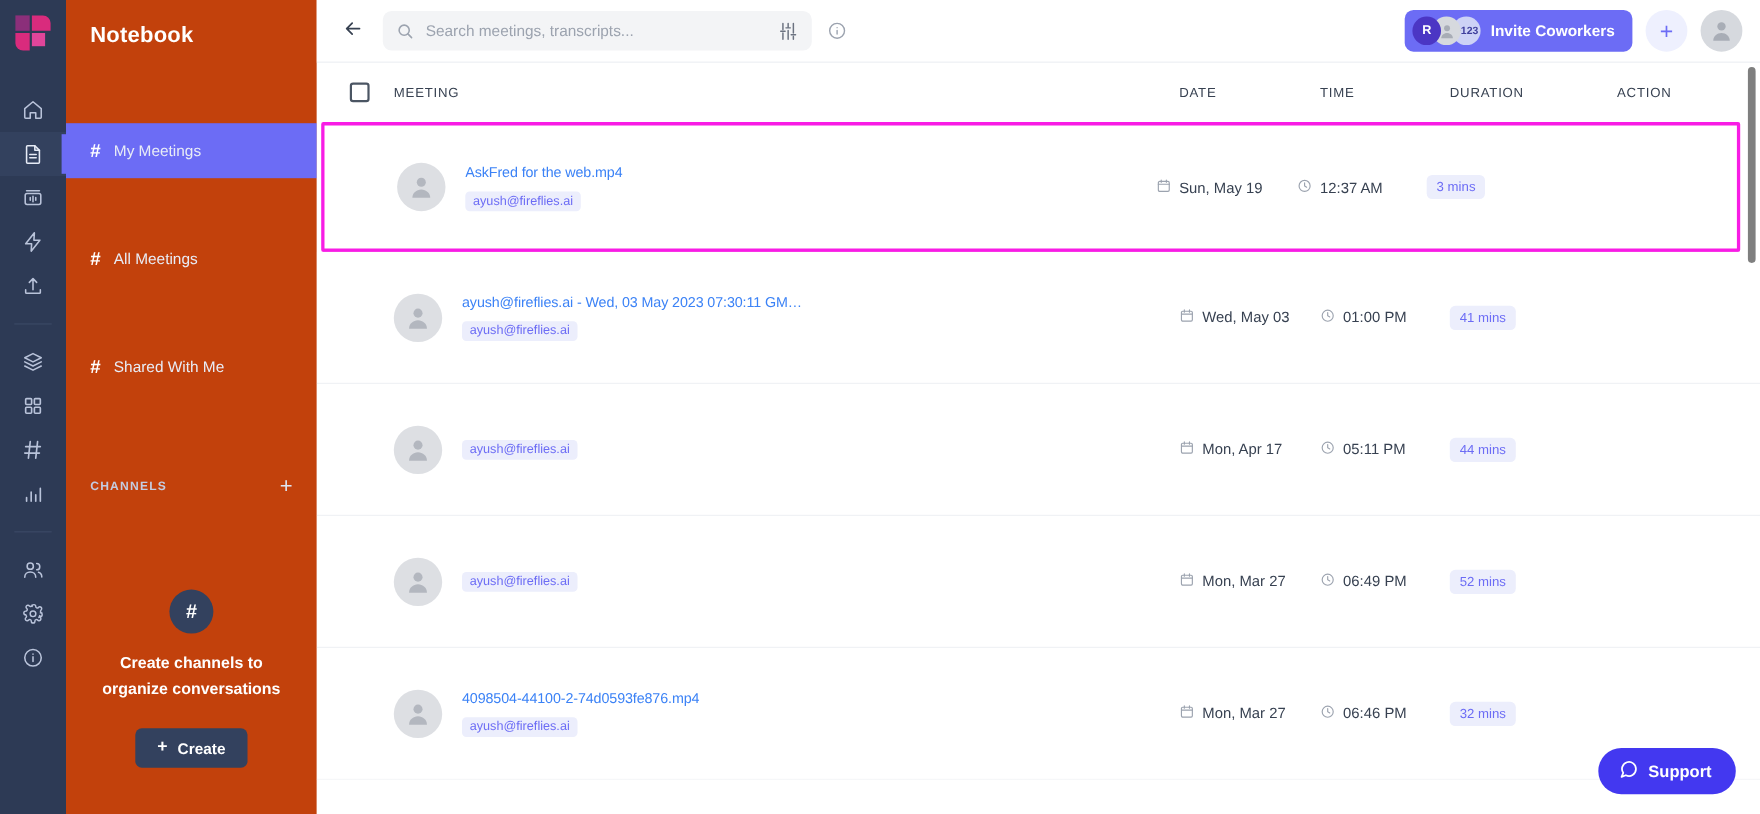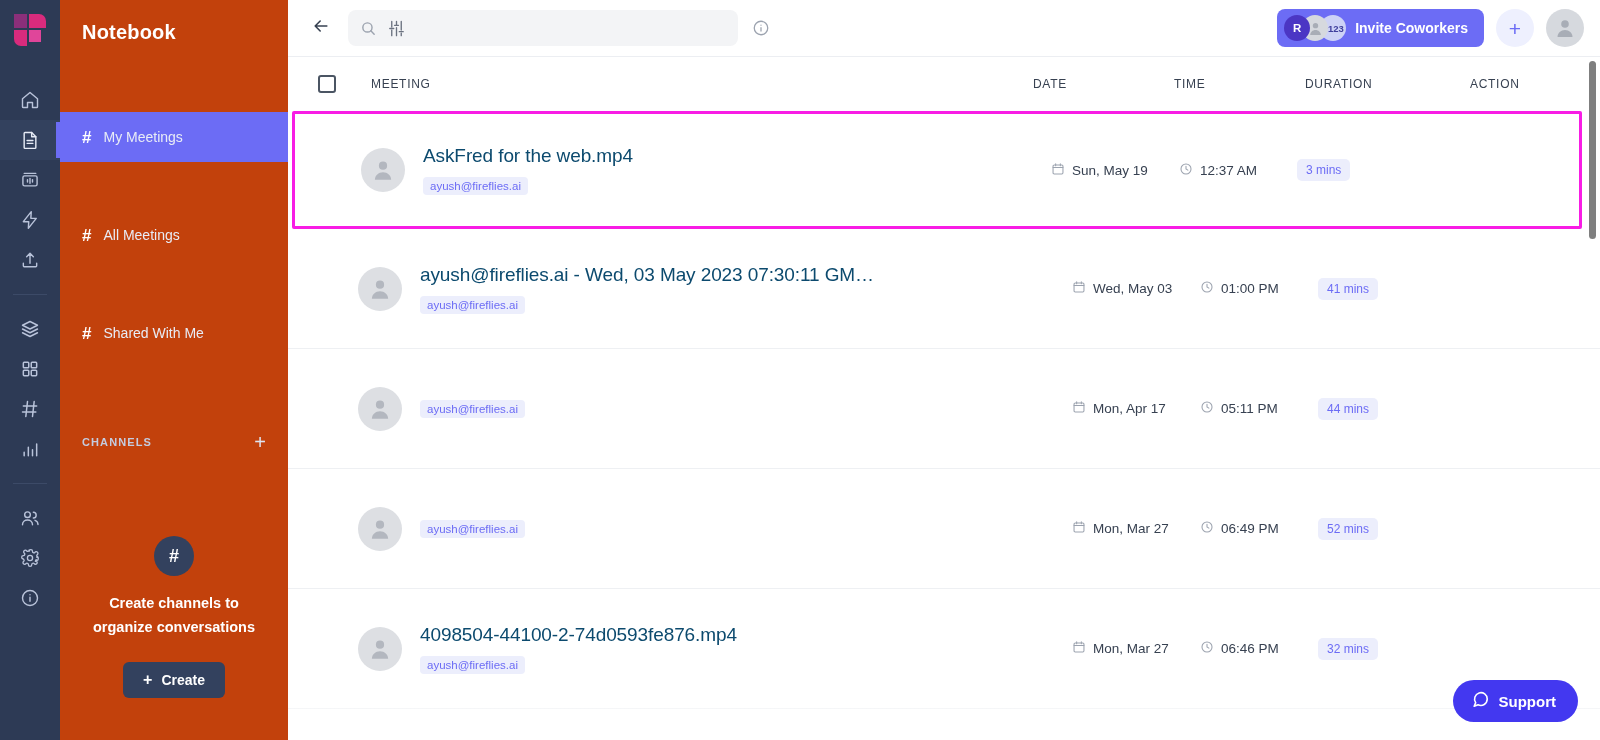--- a/index.html
+++ b/index.html
@@ -100,41 +100,41 @@
     width: 38px; height: 38px; border-radius: 50%; background: #eef0fe;
     display: flex; align-items: center; justify-content: center; cursor: pointer;
     color: #6c6cf5; font-size: 21px; line-height: 1;
   }
   .avatar-lg { width: 38px; height: 38px; border-radius: 50%; background: #d6d9de; display: flex; align-items: center; justify-content: center; overflow: hidden; cursor: pointer; }
 
   
   .table { flex: 1; overflow: hidden; position: relative; border-top: 1px solid #eceef2; }
   .thead {
     display: flex; align-items: center; height: 54px; padding: 0 0 0 30px;
-    font-size: 12px; letter-spacing: .7px; color: #374151; font-weight: 400; gap: 13px;
+    font-size: 12px; letter-spacing: .7px; color: #374151; font-weight: 400;
   }
   .c-check { flex: 0 0 40px; display: flex; align-items: center; }
   .chk { width: 18px; height: 18px; border: 2px solid #4b5563; border-radius: 3px; background: #fff; cursor: pointer; }
   .c-meeting { flex: 1 1 auto; min-width: 0; }
   .c-date { flex: 0 0 128px; margin-left: 45px; }
   .c-time { flex: 0 0 118px; }
   .c-dur  { flex: 0 0 152px; }
   .c-act  { flex: 0 0 130px; }
 
   .rows { position: relative; }
   .row {
     display: flex; align-items: center; height: 120px; padding: 0 0 0 30px;
     border-bottom: 1px solid #eef0f3; background: #fff; position: relative;
   }
   .row.sel { border: 3px solid #f81ce5; border-radius: 2px; margin: 0 18px 0 4px; height: 118px; padding-left: 26px; }
   .m-cell { display: flex; align-items: center; gap: 18px; min-width: 0; }
   .m-av { width: 44px; height: 44px; border-radius: 50%; background: #dddfe3; flex: 0 0 44px; display: flex; align-items: center; justify-content: center; overflow: hidden; }
   .m-body { min-width: 0; }
   .m-title {
-    font-size: 19px; color: #0c4a6e; font-weight: 400; white-space: nowrap;
+    font-size: 13px; color: #3b82f6; font-weight: 400; white-space: nowrap;
     overflow: hidden; text-overflow: ellipsis; margin-bottom: 9px; letter-spacing: -.1px;
   }
   .m-tag {
     display: inline-block; background: #eceefc; color: #6c6cf5;
     font-size: 11.5px; padding: 3px 7px; border-radius: 4px;
   }
   .cellx { display: flex; align-items: center; gap: 7px; font-size: 13.5px; color: #374151; }
   .cellx svg { color: #9ca3af; flex: 0 0 auto; }
   .dur-badge { display: inline-block; background: #eceefc; color: #6c6cf5; font-size: 12px; padding: 4px 9px; border-radius: 5px; }
 
@@ -309,20 +309,21 @@
         </span>
       </div>
 
       <div class="search-wrap">
         <span class="sico">
           <svg width="17" height="17" viewBox="0 0 24 24" fill="none" stroke="currentColor" stroke-width="2" stroke-linecap="round">
               <circle cx="10.5" cy="10.5" r="6.5"></circle>
               <path d="m20 20-4.7-4.7"></path>
             </svg>
         </span>
+        <input class="search-input" type="text" placeholder="Search meetings, transcripts..." style="">
         <span class="filter-ico">
           <svg width="19" height="19" viewBox="0 0 24 24" fill="none" stroke="currentColor" stroke-width="1.7" stroke-linecap="round">
               <path d="M6 3v7M6 14v7M12 3v4M12 11v10M18 3v11M18 18v3M3.5 12h5M9.5 8h5M15.5 16h5"></path>
             </svg>
         </span>
       </div>
 
       <span class="info-ico">
         <svg width="18" height="18" viewBox="0 0 24 24" fill="none" stroke="currentColor" stroke-width="1.7" stroke-linecap="round">
             <circle cx="12" cy="12" r="9"></circle>

